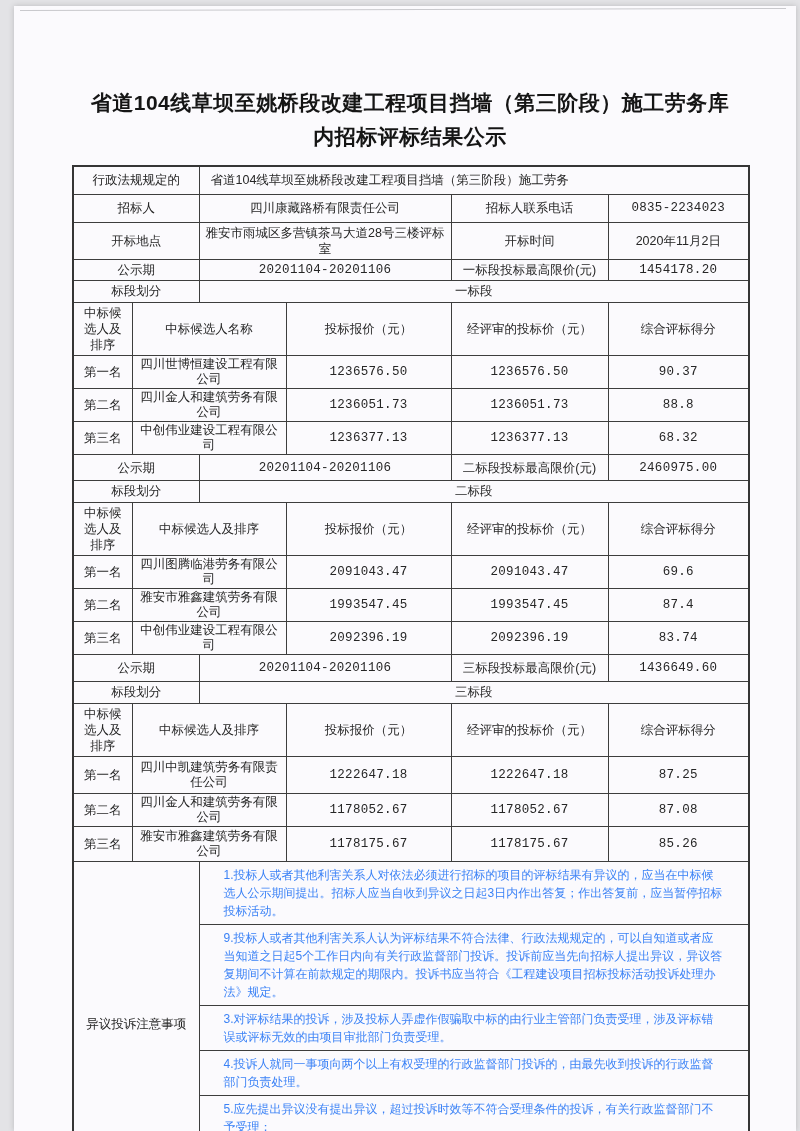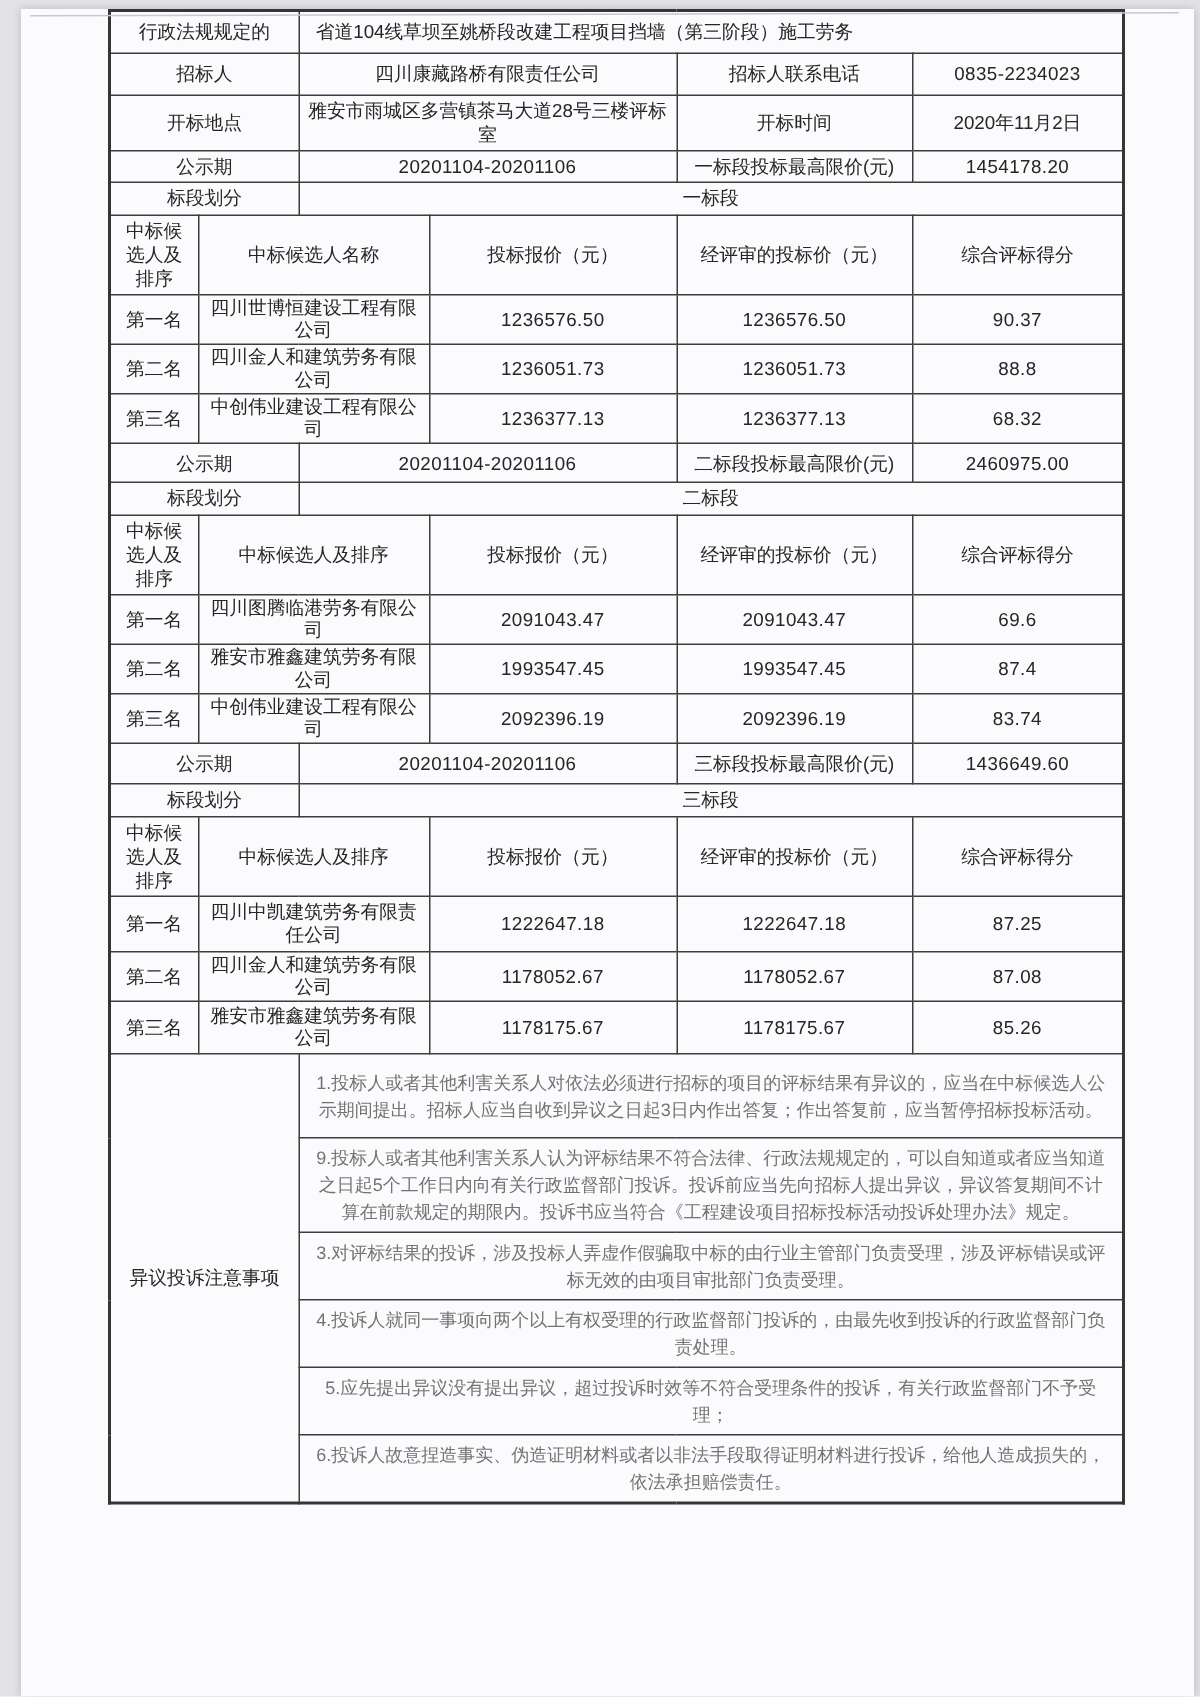--- a/index.html
+++ b/index.html
@@ -35,31 +35,32 @@
   }
   td {
     border:1.5px solid #3d3d3d;
     font-size:12.5px; text-align:center; vertical-align:middle;
     padding:2px 4px; line-height:1.3; color:#262626;
     overflow:hidden;
   }
   td.tl { text-align:left; padding-left:11px; }
   td.name { line-height:1.2; padding:1px 3px; }
   td.note {
-    text-align:center; font-size:12px; line-height:1.5;
-    padding:4px 10px; color:#737373;
-  }
-  td.num { letter-spacing:.3px; }
+    text-align:left; font-size:12px; line-height:1.5;
+    padding:4px 24px; color:#3b82f6;
+  }
+  td.num { letter-spacing:.3px;font-family:Liberation Mono, monospace; }
 </style>
 </head>
 <body>
 
 <div class="paper">
   <div class="content">
 
+    <div class="title">省道104线草坝至姚桥段改建工程项目挡墙（第三阶段）施工劳务库内招标评标结果公示</div>
 
     <table class="results">
       <colgroup>
         <col style="width:59px">
           <col style="width:67px">
           <col style="width:87px">
         <col style="width:165px">
           <col style="width:157px">
           <col style="width:141px">
       </colgroup>

